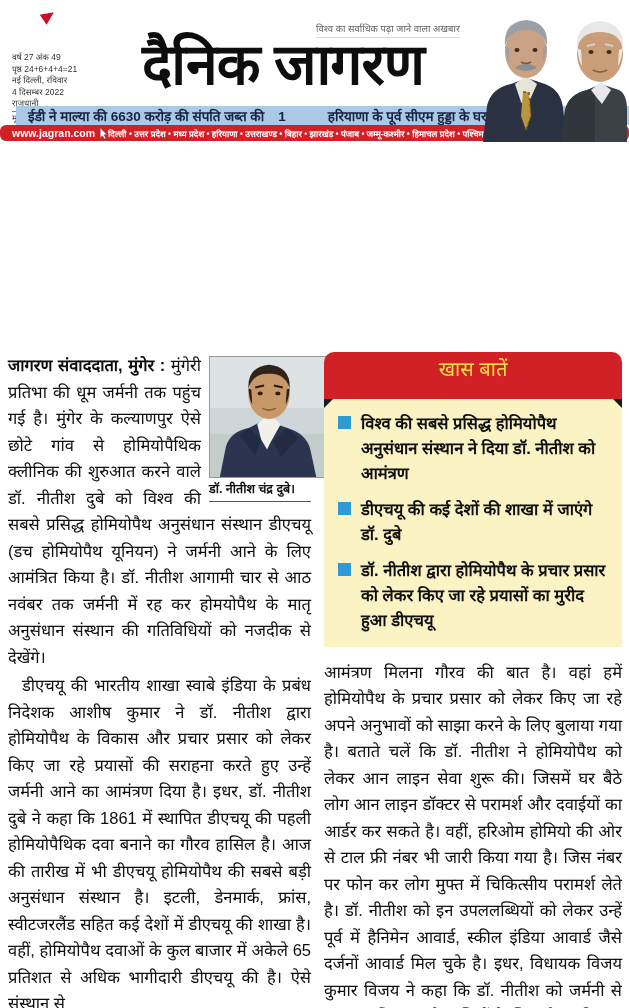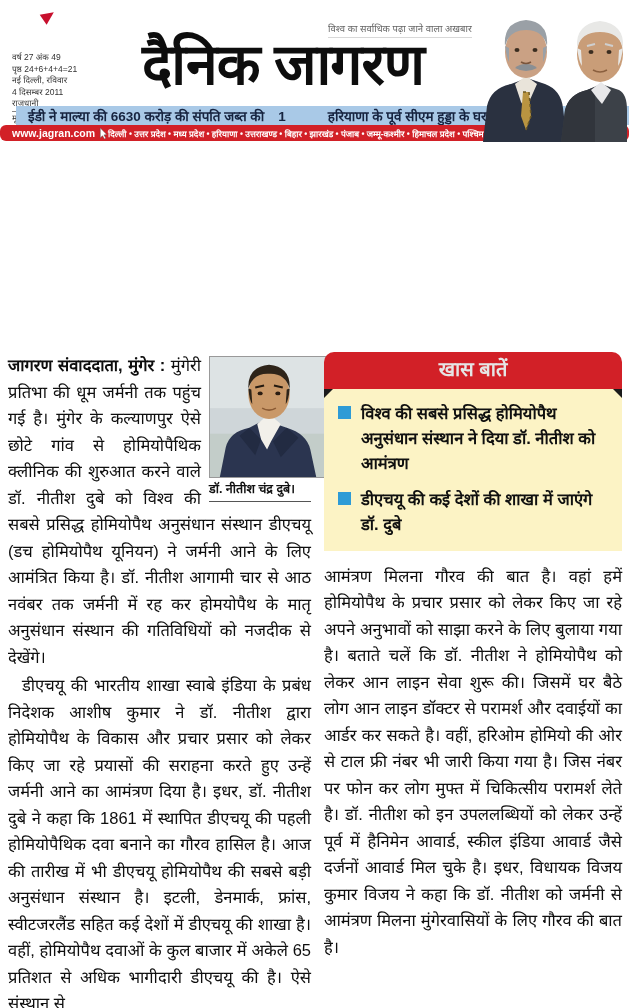--- a/index.html
+++ b/index.html
@@ -11,21 +11,21 @@
   .issue-info { position:absolute; left:12px; top:8px; width:92px; font-size:8.5px; line-height:11.5px; color:#333; }
   .sun-logo { width:40px; height:40px; border-radius:50%;
     background:radial-gradient(circle at 45% 55%, #f9e04a 0%, #f4a javascript4 0%, #f5b93a 35%, #ee7c1d 65%, #d8321f 100%);
     position:relative; margin-bottom:4px; }
   .sun-flag { position:absolute; right:-3px; top:2px; width:0; height:0;
     border-left:13px solid #c8102e; border-top:6px solid transparent; border-bottom:6px solid transparent;
     transform:rotate(-35deg); }
   .issue-line { white-space:nowrap; }
   .issue-line.underlined { border-bottom:1px solid #888; display:inline-block; padding-bottom:1px; margin-bottom:1px; }
 
-  .tagline { position:absolute; left:328px; top:22px; font-size:9.5px; color:#666;
+  .tagline { position:absolute; left:316px; top:22px; font-size:9.5px; color:#666;
     border-bottom:1px solid #d8d8d8; padding-bottom:2px; white-space:nowrap; }
 
   .paper-title { position:absolute; left:86px; top:24px; width:394px; text-align:center;
     font-size:57px; font-weight:800; color:#0d0d0d; letter-spacing:-1px; line-height:80px; white-space:nowrap; }
 
   
   .header-photos { position:absolute; top:6px; right:2px; width:158px; height:136px; z-index:6; }
 
   
   .teaser-bar { position:absolute; top:106px; left:0; width:629px; height:19px; background:#a9c9e7;
@@ -53,22 +53,22 @@
 
   .dateline { font-weight:800; }
   .photo-box { float:right; width:102px; margin:4px 0 6px 8px; }
   .article-photo { width:122px; height:122px; display:block; border:1px solid #999; }
   .photo-caption { font-size:12.5px; font-weight:700; text-align:left; line-height:18px;
     border-bottom:1px solid #555; padding:2px 0 3px; color:#111; }
   .para2 { margin-top:2px; text-indent:14px; }
 
   
   .highlight-box { position:relative; margin-bottom:12px; }
-  .hl-header { background:#d22027; color:#e5e5e5; text-align:center; font-size:20px; font-weight:700;
-    padding:4px 0 6px; border-radius:10px 10px 0 0; }
+  .hl-header { background:#d22027; color:#fde047; text-align:center; font-size:20px; font-weight:400;
+    padding:4px 0 16px; border-radius:10px 10px 0 0; }
   .hl-body { position:relative; background:#fcf3c5; padding:12px 12px 12px 12px; }
   .hl-notch-l, .hl-notch-r { position:absolute; top:0; width:0; height:0; }
   .hl-notch-l { left:0; border-top:9px solid #1a1a1a; border-right:9px solid transparent; }
   .hl-notch-r { right:0; border-top:9px solid #1a1a1a; border-left:9px solid transparent; }
   .hl-item { position:relative; padding-left:25px; font-size:16.5px; line-height:25px;
     font-weight:600; text-align:left; margin-bottom:11px; color:#101010; }
   .hl-item:last-child { margin-bottom:2px; }
   .hl-bullet { position:absolute; left:2px; top:5px; width:13px; height:13px; background:#2e9bd6; }
 
   .col2-text { margin-top:2px; }
@@ -78,21 +78,21 @@
 
 <div class="page">
 
   <div class="issue-info">
     <div class="sun-logo">
         <div class="sun-flag"></div>
       </div>
     <div class="issue-line">वर्ष 27 अंक 49</div>
     <div class="issue-line">पृष्ठ 24+6+4+4=21</div>
     <div class="issue-line">नई दिल्ली, रविवार</div>
-    <div class="issue-line">4 दिसम्बर 2011</div>
+    <div class="issue-line">4 दिसम्बर 2022</div>
     <div class="issue-line underlined">राजधानी</div>
     <div class="issue-line">मूल्य ₹ 5.00</div>
   </div>
 
   <div class="tagline">विश्व का सर्वाधिक पढ़ा जाने वाला अखबार</div>
 
   <div class="paper-title">दैनिक जागरण</div>
 
   <div class="header-photos">
     <svg width="158" height="136" viewBox="0 0 158 136">
@@ -187,19 +187,23 @@
           <div class="hl-notch-l"></div>
           <div class="hl-notch-r"></div>
           <div class="hl-item">
             <span class="hl-bullet"></span>
             <span>विश्व की सबसे प्रसिद्ध होमियोपैथ अनुसंधान संस्थान ने दिया डॉ. नीतीश को आमंत्रण</span>
           </div>
           <div class="hl-item">
             <span class="hl-bullet"></span>
             <span>डीएचयू की कई देशों की शाखा में जाएंगे डॉ. दुबे</span>
           </div>
+          <div class="hl-item">
+            <span class="hl-bullet"></span>
+            <span>डॉ. नीतीश द्वारा होमियोपैथ के प्रचार प्रसार को लेकर किए जा रहे प्रयासों का मुरीद हुआ डीएचयू</span>
+          </div>
         </div>
       </div>
       <div class="col2-text">आमंत्रण मिलना गौरव की बात है। वहां हमें होमियोपैथ के प्रचार प्रसार को लेकर किए जा रहे अपने अनुभावों को साझा करने के लिए बुलाया गया है। बताते चलें कि डॉ. नीतीश ने होमियोपैथ को लेकर आन लाइन  सेवा शुरू की। जिसमें घर बैठे लोग आन लाइन डॉक्टर से परामर्श और दवाईयों का आर्डर कर सकते है। वहीं, हरिओम होमियो की ओर से टाल फ्री नंबर भी जारी किया गया है। जिस नंबर पर फोन कर लोग मुफ्त में चिकित्सीय परामर्श लेते है। डॉ. नीतीश को इन उपललब्धियों को लेकर उन्हें पूर्व में हैनिमेन आवार्ड, स्कील इंडिया आवार्ड जैसे दर्जनों आवार्ड मिल चुके है। इधर, विधायक विजय कुमार विजय ने कहा कि डॉ. नीतीश को जर्मनी से आमंत्रण मिलना मुंगेरवासियों के लिए गौरव की बात है।</div>
     </div>
 
   </div>
 </div>
 
 </body></html>

